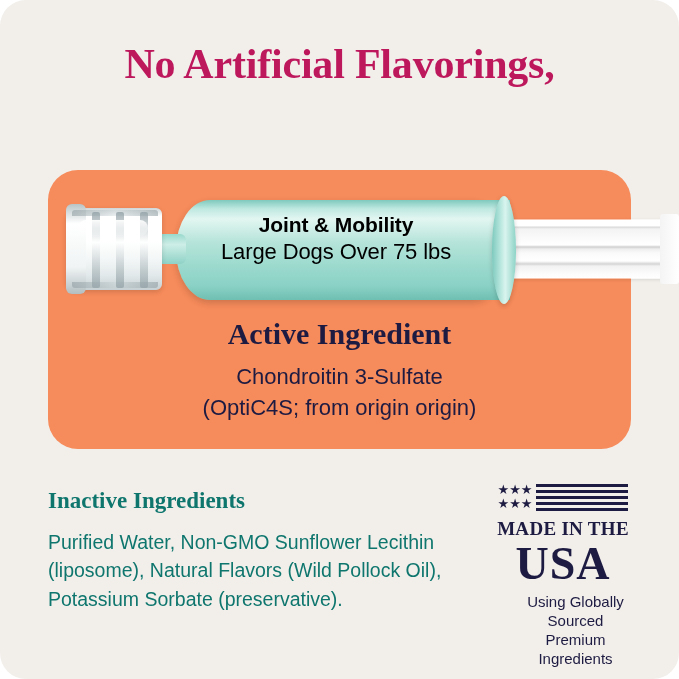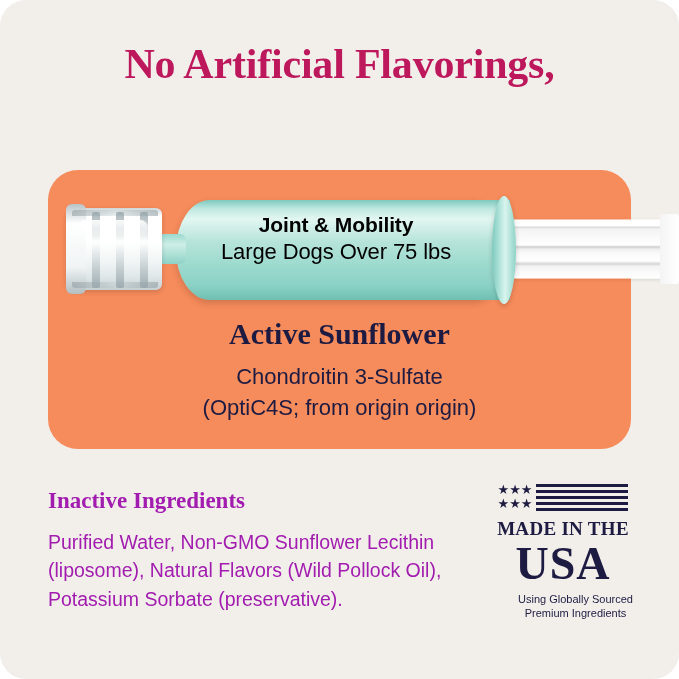--- a/index.html
+++ b/index.html
@@ -252,21 +252,21 @@
     line-height: 1.42;
   }
   #active-body span { display: block; }
 
   
   #inactive-block {
     position: absolute;
     left: 48px;
     top: 487px;
     width: 410px;
-    color: #a21caf;
+    color: #0f766e;
   }
   #inactive-title {
     font-family: "Liberation Serif", serif;
     font-weight: bold;
     font-size: 23px;
     line-height: 1.2;
     margin-bottom: 13px;
   }
   #inactive-body {
     font-size: 19.5px;
@@ -323,21 +323,21 @@
   }
   #usa-word {
     font-family: "Liberation Serif", serif;
     font-weight: bold;
     font-size: 46px;
     letter-spacing: 1px;
     line-height: 1.02;
     margin-top: 1px;
   }
   #usa-sub {
-    font-size: 11px;
+    font-size: 15px;
     line-height: 1.28;
     margin-top: 4px;
     margin-left: 25px;
   }
   #usa-sub span { display: block; }
 </style>
 </head>
 <body>
 
 <div id="card">
@@ -364,21 +364,21 @@
     <div class="cap-rib" style="left:140px; top:26px; height:76px;"></div>
     <div class="cap-highlight"></div>
 
     <div class="barrel-text">
       <div class="barrel-title">Joint &amp; Mobility</div>
       <div class="barrel-sub">Large Dogs Over 75 lbs</div>
     </div>
   </div>
 
   <div id="active-block">
-    <div id="active-title">Active Sunflower</div>
+    <div id="active-title">Active Ingredient</div>
     <div id="active-body">
       <span>Chondroitin 3-Sulfate</span>
       <span>(OptiC4S; from origin origin)</span>
     </div>
   </div>
 
   <div id="inactive-block">
     <div id="inactive-title">Inactive Ingredients</div>
     <div id="inactive-body">Purified Water, Non-GMO Sunflower Lecithin (liposome), Natural Flavors (Wild Pollock Oil), Potassium Sorbate (preservative).</div>
   </div>

